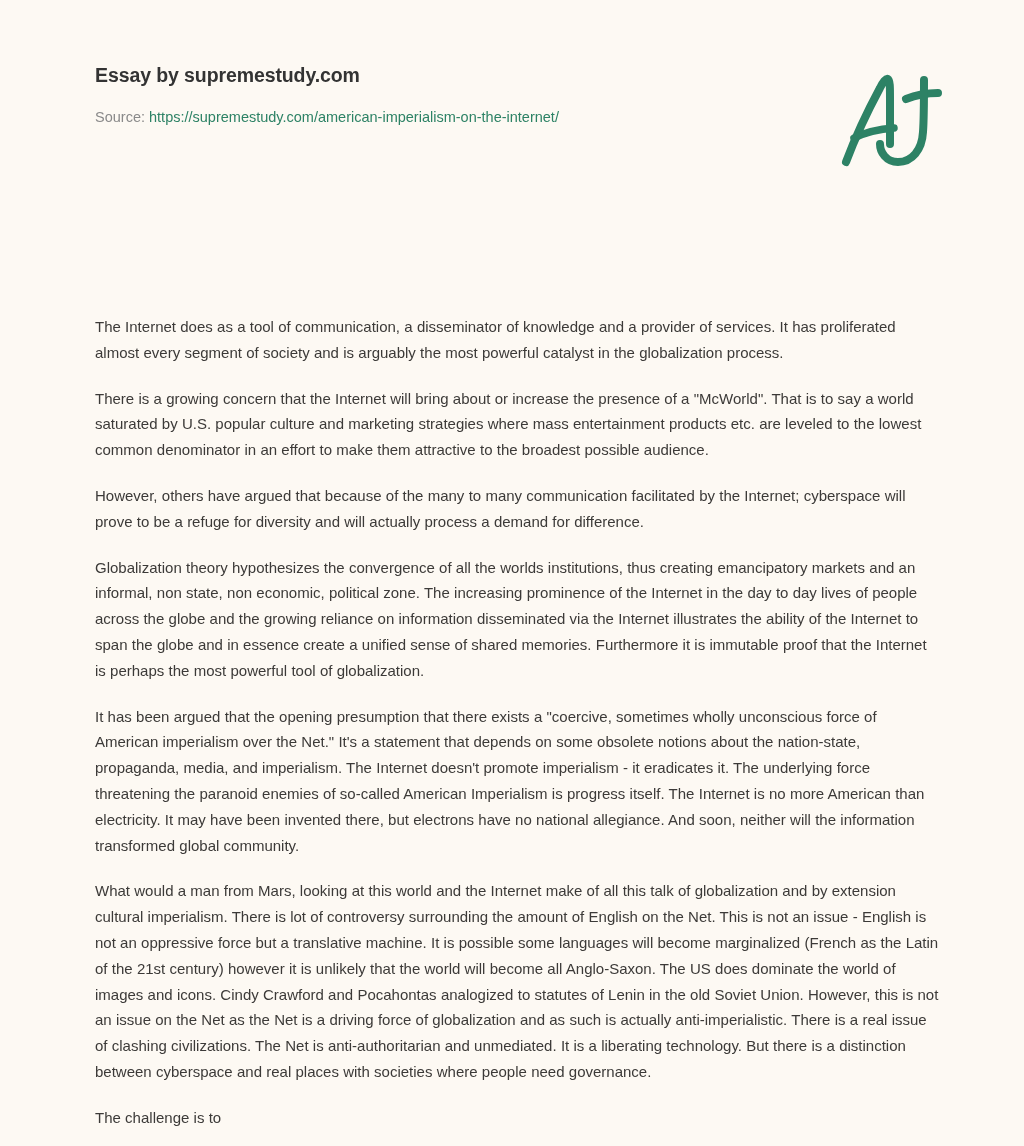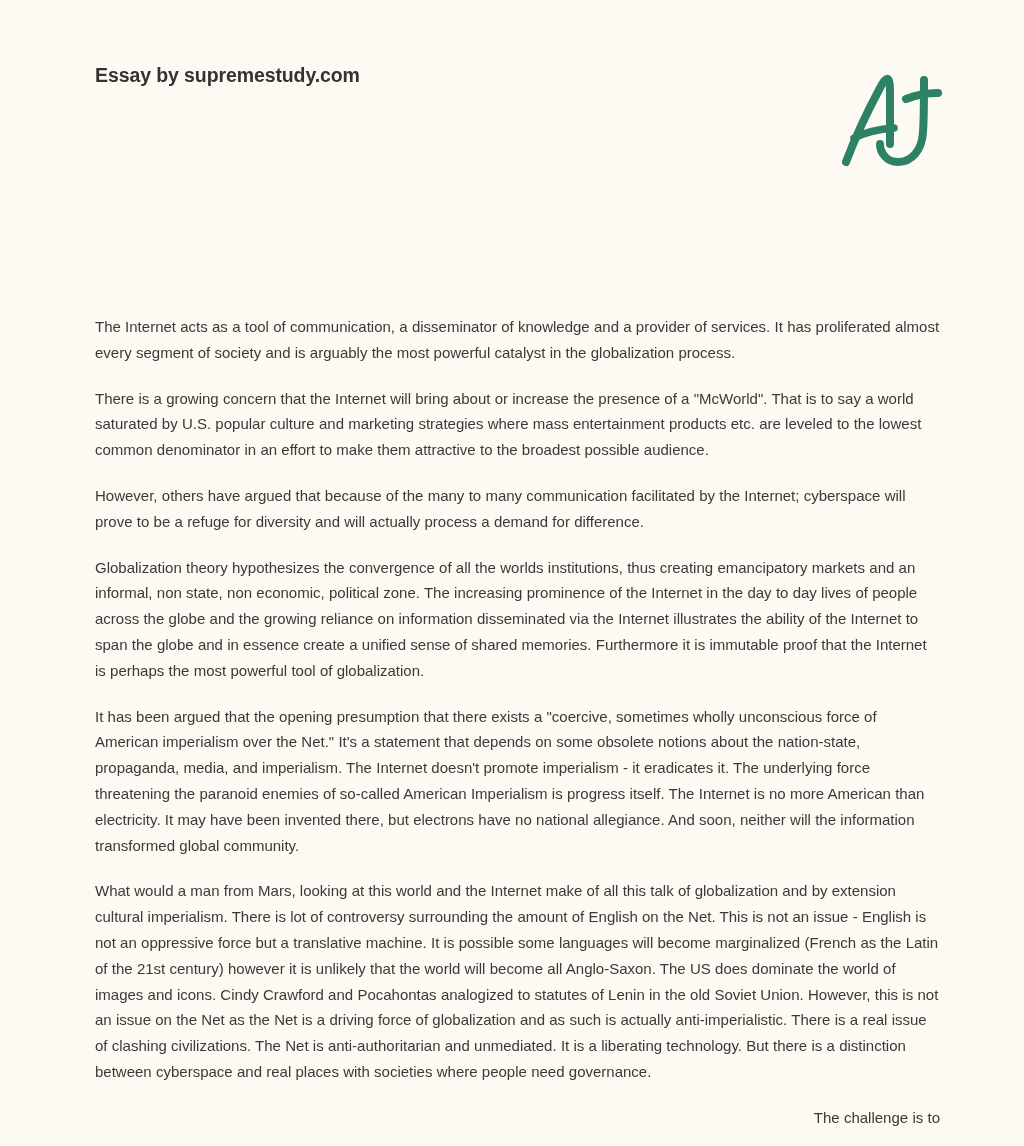--- a/index.html
+++ b/index.html
@@ -90,50 +90,53 @@
   .article p {
     margin: 0 0 20px 0;
     font-size: 15px;
     line-height: 25.8px;
     color: #3c3a38;
     text-align: left;
     word-spacing: 0.1px;
   }
   .article p:last-child {
     margin-bottom: 17px;
-    text-align: right;
   }
 </style>
 </head>
 <body>
 
 <div class="page">
 
   <div class="header">
     <p class="brand-line">Essay by supremestudy.com</p>
+    <p class="source-line">
+      <span class="source-label">Source:</span>
+      <a class="source-url" href="#">https://supremestudy.com/american-imperialism-on-the-internet/</a>
+    </p>
   </div>
 
   <div class="logo">
     <svg viewBox="0 0 120 110" xmlns="http://www.w3.org/2000/svg">
       <g fill="none" stroke="#2d8265" stroke-linecap="round" stroke-linejoin="round">
 
         <path d="M14 96 C 20 80, 34 48, 48 22 C 51 16, 54 12, 56 13 C 58 14, 58 22, 58 32 L 58 78" stroke-width="8"></path>
 
         <path d="M22 72 C 34 66, 48 63, 62 62" stroke-width="7.5"></path>
 
         <path d="M74 33 C 84 29, 96 27, 106 27" stroke-width="8"></path>
 
         <path d="M92 14 C 92 30, 92 52, 91 66 C 90 84, 80 96, 66 96 C 54 96, 48 86, 48 78" stroke-width="8"></path>
       </g>
     </svg>
   </div>
 
 
   <div class="article">
-    <p>The Internet acts as a tool of communication, a disseminator of knowledge and a provider of services. It has proliferated almost every segment of society and is arguably the most powerful catalyst in the globalization process.</p>
+    <p>The Internet does as a tool of communication, a disseminator of knowledge and a provider of services. It has proliferated almost every segment of society and is arguably the most powerful catalyst in the globalization process.</p>
     <p>There is a growing concern that the Internet will bring about or increase the presence of a "McWorld". That is to say a world saturated by U.S. popular culture and marketing strategies where mass entertainment products etc. are leveled to the lowest common denominator in an effort to make them attractive to the broadest possible audience.</p>
     <p>However, others have argued that because of the many to many communication facilitated by the Internet; cyberspace will prove to be a refuge for diversity and will actually process a demand for difference.</p>
     <p>Globalization theory hypothesizes the convergence of all the worlds institutions, thus creating emancipatory markets and an informal, non state, non economic, political zone. The increasing prominence of the Internet in the day to day lives of people across the globe and the growing reliance on information disseminated via the Internet illustrates the ability of the Internet to span the globe and in essence create a unified sense of shared memories. Furthermore it is immutable proof that the Internet is perhaps the most powerful tool of globalization.</p>
     <p>It has been argued that the opening presumption that there exists a "coercive, sometimes wholly unconscious force of American imperialism over the Net." It's a statement that depends on some obsolete notions about the nation-state, propaganda, media, and imperialism. The Internet doesn't promote imperialism - it eradicates it. The underlying force threatening the paranoid enemies of so-called American Imperialism is progress itself. The Internet is no more American than electricity. It may have been invented there, but electrons have no national allegiance. And soon, neither will the information transformed global community.</p>
     <p>What would a man from Mars, looking at this world and the Internet make of all this talk of globalization and by extension cultural imperialism. There is lot of controversy surrounding the amount of English on the Net. This is not an issue - English is not an oppressive force but a translative machine. It is possible some languages will become marginalized (French as the Latin of the 21st century) however it is unlikely that the world will become all Anglo-Saxon. The US does dominate the world of images and icons. Cindy Crawford and Pocahontas analogized to statutes of Lenin in the old Soviet Union. However, this is not an issue on the Net as the Net is a driving force of globalization and as such is actually anti-imperialistic. There is a real issue of clashing civilizations. The Net is anti-authoritarian and unmediated. It is a liberating technology. But there is a distinction between cyberspace and real places with societies where people need governance.</p>
     <p>The challenge is to</p>
   </div>
 
 </div>
 

